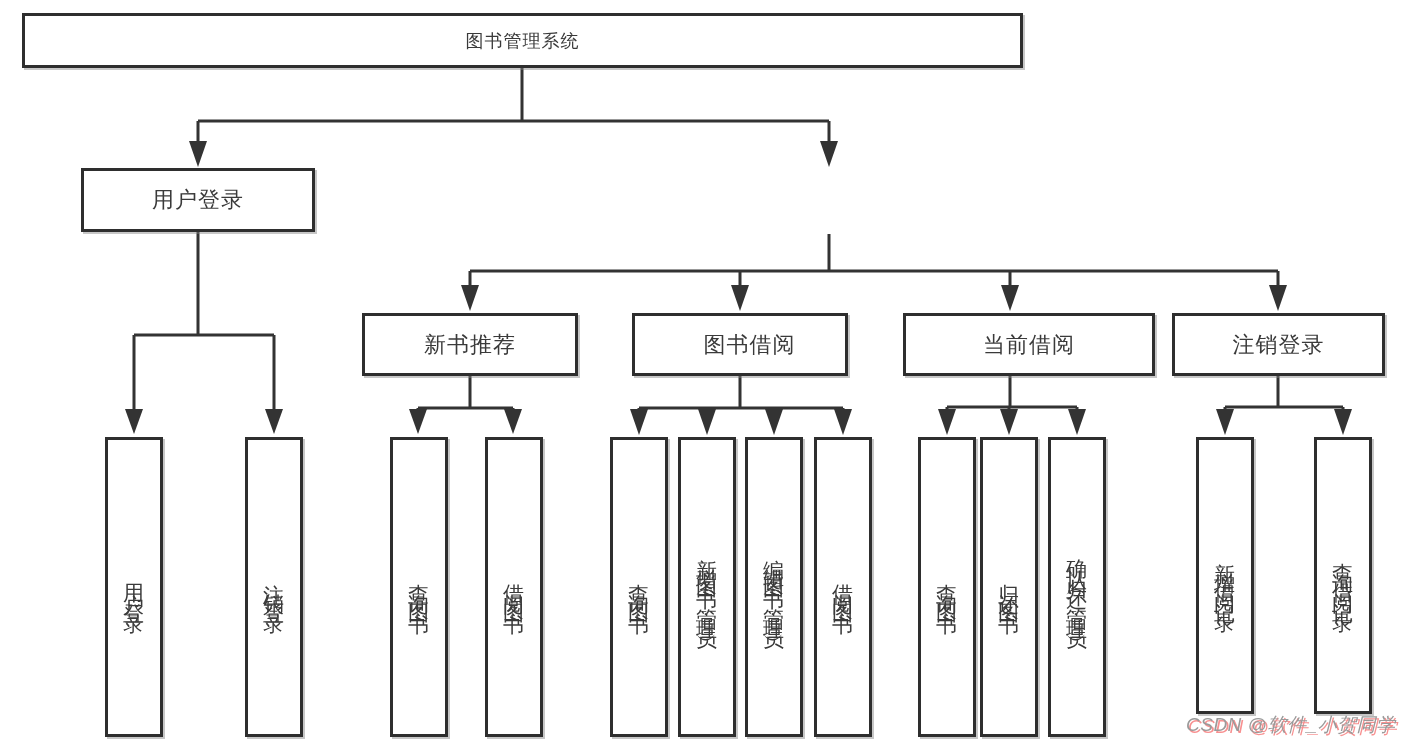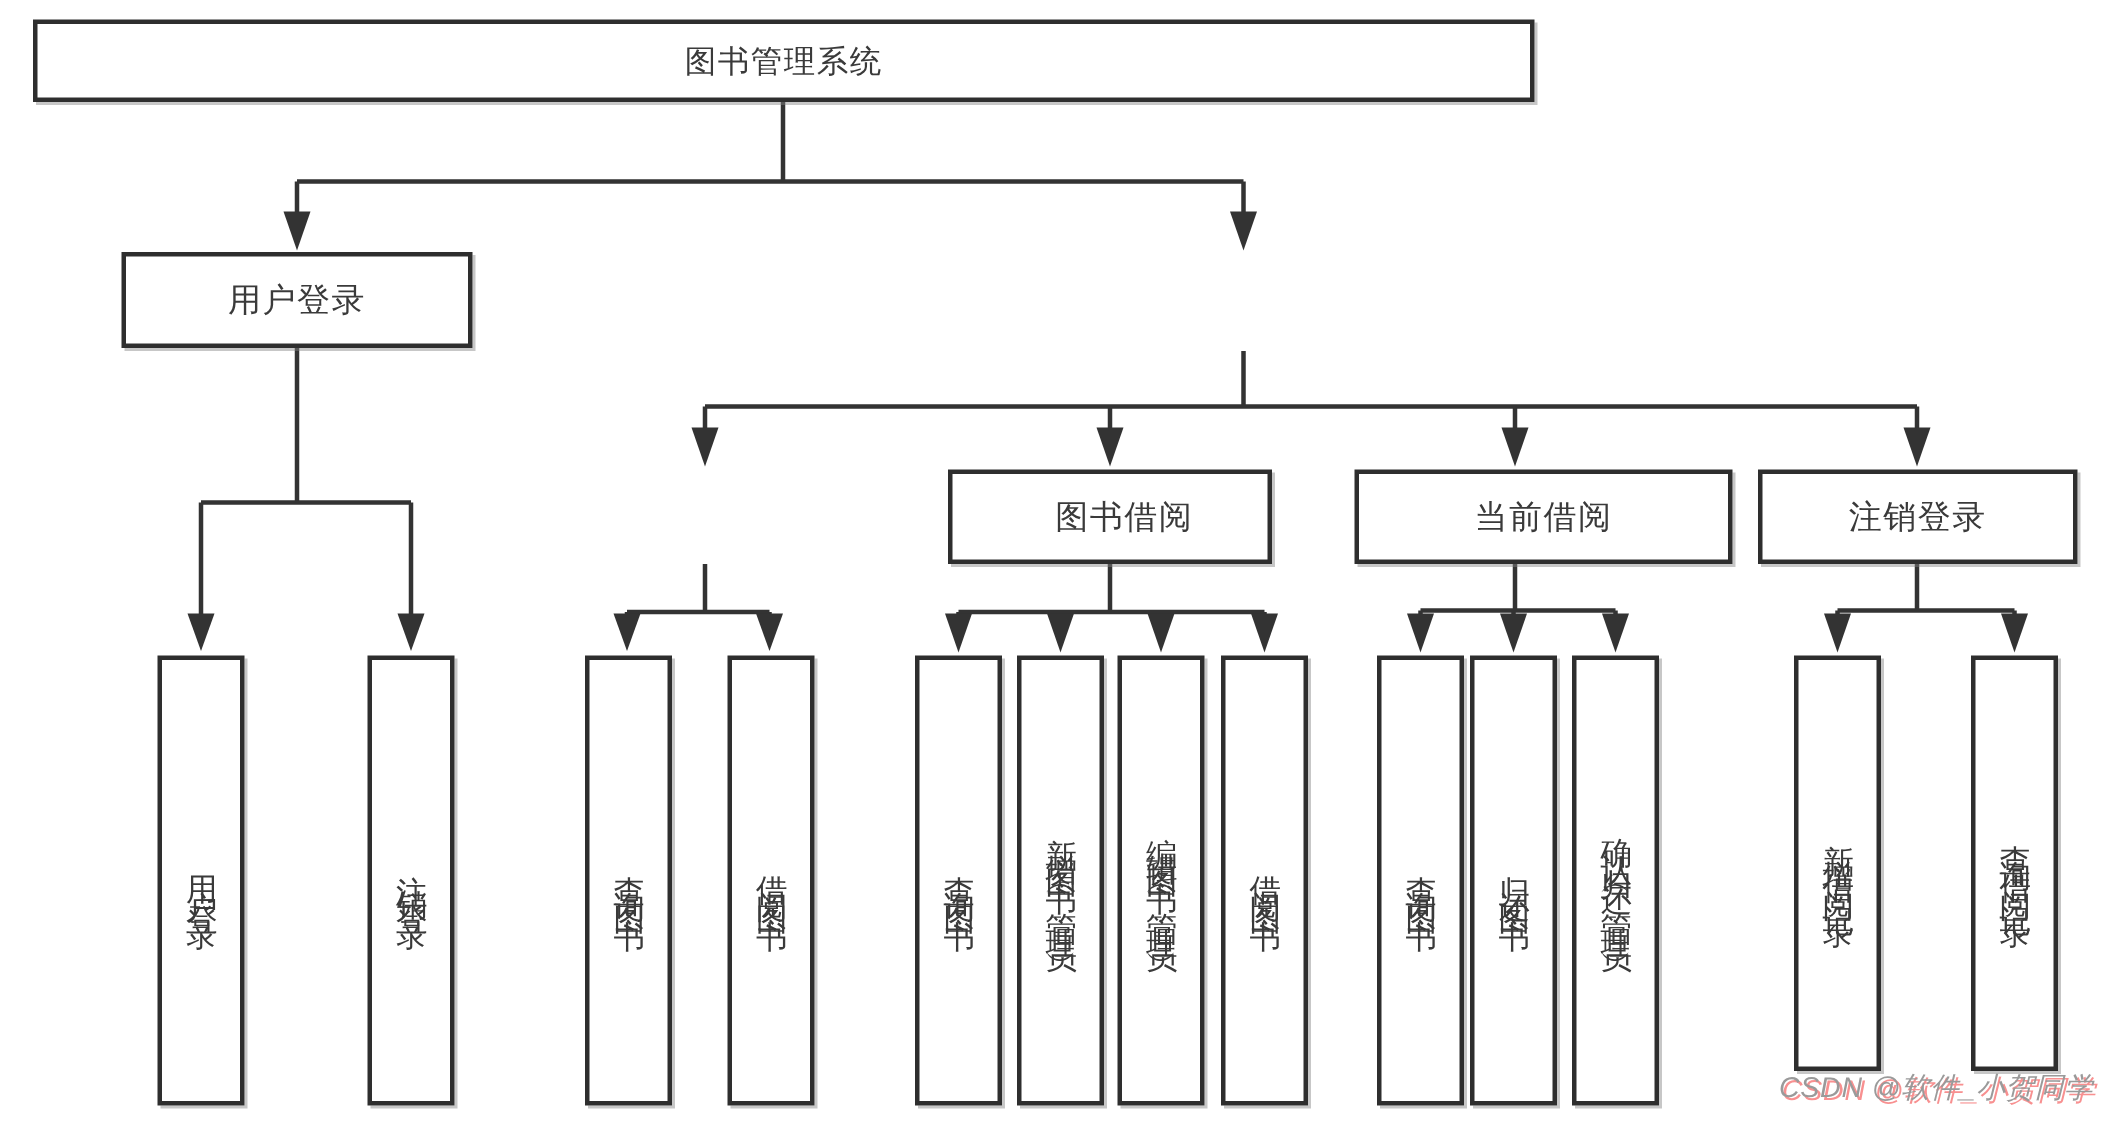--- a/index.html
+++ b/index.html
@@ -8,21 +8,21 @@
     font-family:"Liberation Sans","DejaVu Sans",sans-serif;overflow:hidden;
   }
   .wires{position:absolute;left:0;top:0;z-index:1;}
   .node{
     position:absolute;z-index:2;background:#ffffff;
     border:3px solid #2e2e2e;box-shadow:2px 2px 0 rgba(130,130,130,.45);
     display:flex;align-items:center;justify-content:center;
     color:#3a3a3a;box-sizing:border-box;
   }
   .h-node{font-size:22px;letter-spacing:1px;white-space:nowrap;}
-  .root-node{font-size:21px;font-family:Liberation Serif, serif;}
+  .root-node{font-size:18px;font-family:Liberation Serif, serif;}
   .leaf span{
     writing-mode:vertical-rl;text-orientation:mixed;
     font-size:21px;letter-spacing:10px;line-height:1;
     display:block;
   }
   .watermark{
     position:absolute;z-index:3;left:1186px;top:712px;
     font-size:19px;letter-spacing:.5px;color:#9a9a9a;
     text-shadow:2px 2px 0 #f89090;white-space:nowrap;font-style:italic;
   }
@@ -73,20 +73,23 @@
   </svg>
 
   <div class="node h-node root-node" style="left:22px;top:13px;width:1001px;height:55px;">
     <span>图书管理系统</span>
   </div>
 
   <div class="node h-node" style="left:81px;top:168px;width:234px;height:64px;">
     <span>用户登录</span>
   </div>
 
+  <div class="node h-node" style="left:362px;top:313px;width:216px;height:63px;">
+    <span>新书推荐</span>
+  </div>
   <div class="node h-node" style="left:632px;top:313px;width:216px;height:63px;padding-left:19px;">
     <span>图书借阅</span>
   </div>
   <div class="node h-node" style="left:903px;top:313px;width:252px;height:63px;">
     <span>当前借阅</span>
   </div>
   <div class="node h-node" style="left:1172px;top:313px;width:213px;height:63px;">
     <span>注销登录</span>
   </div>
 

